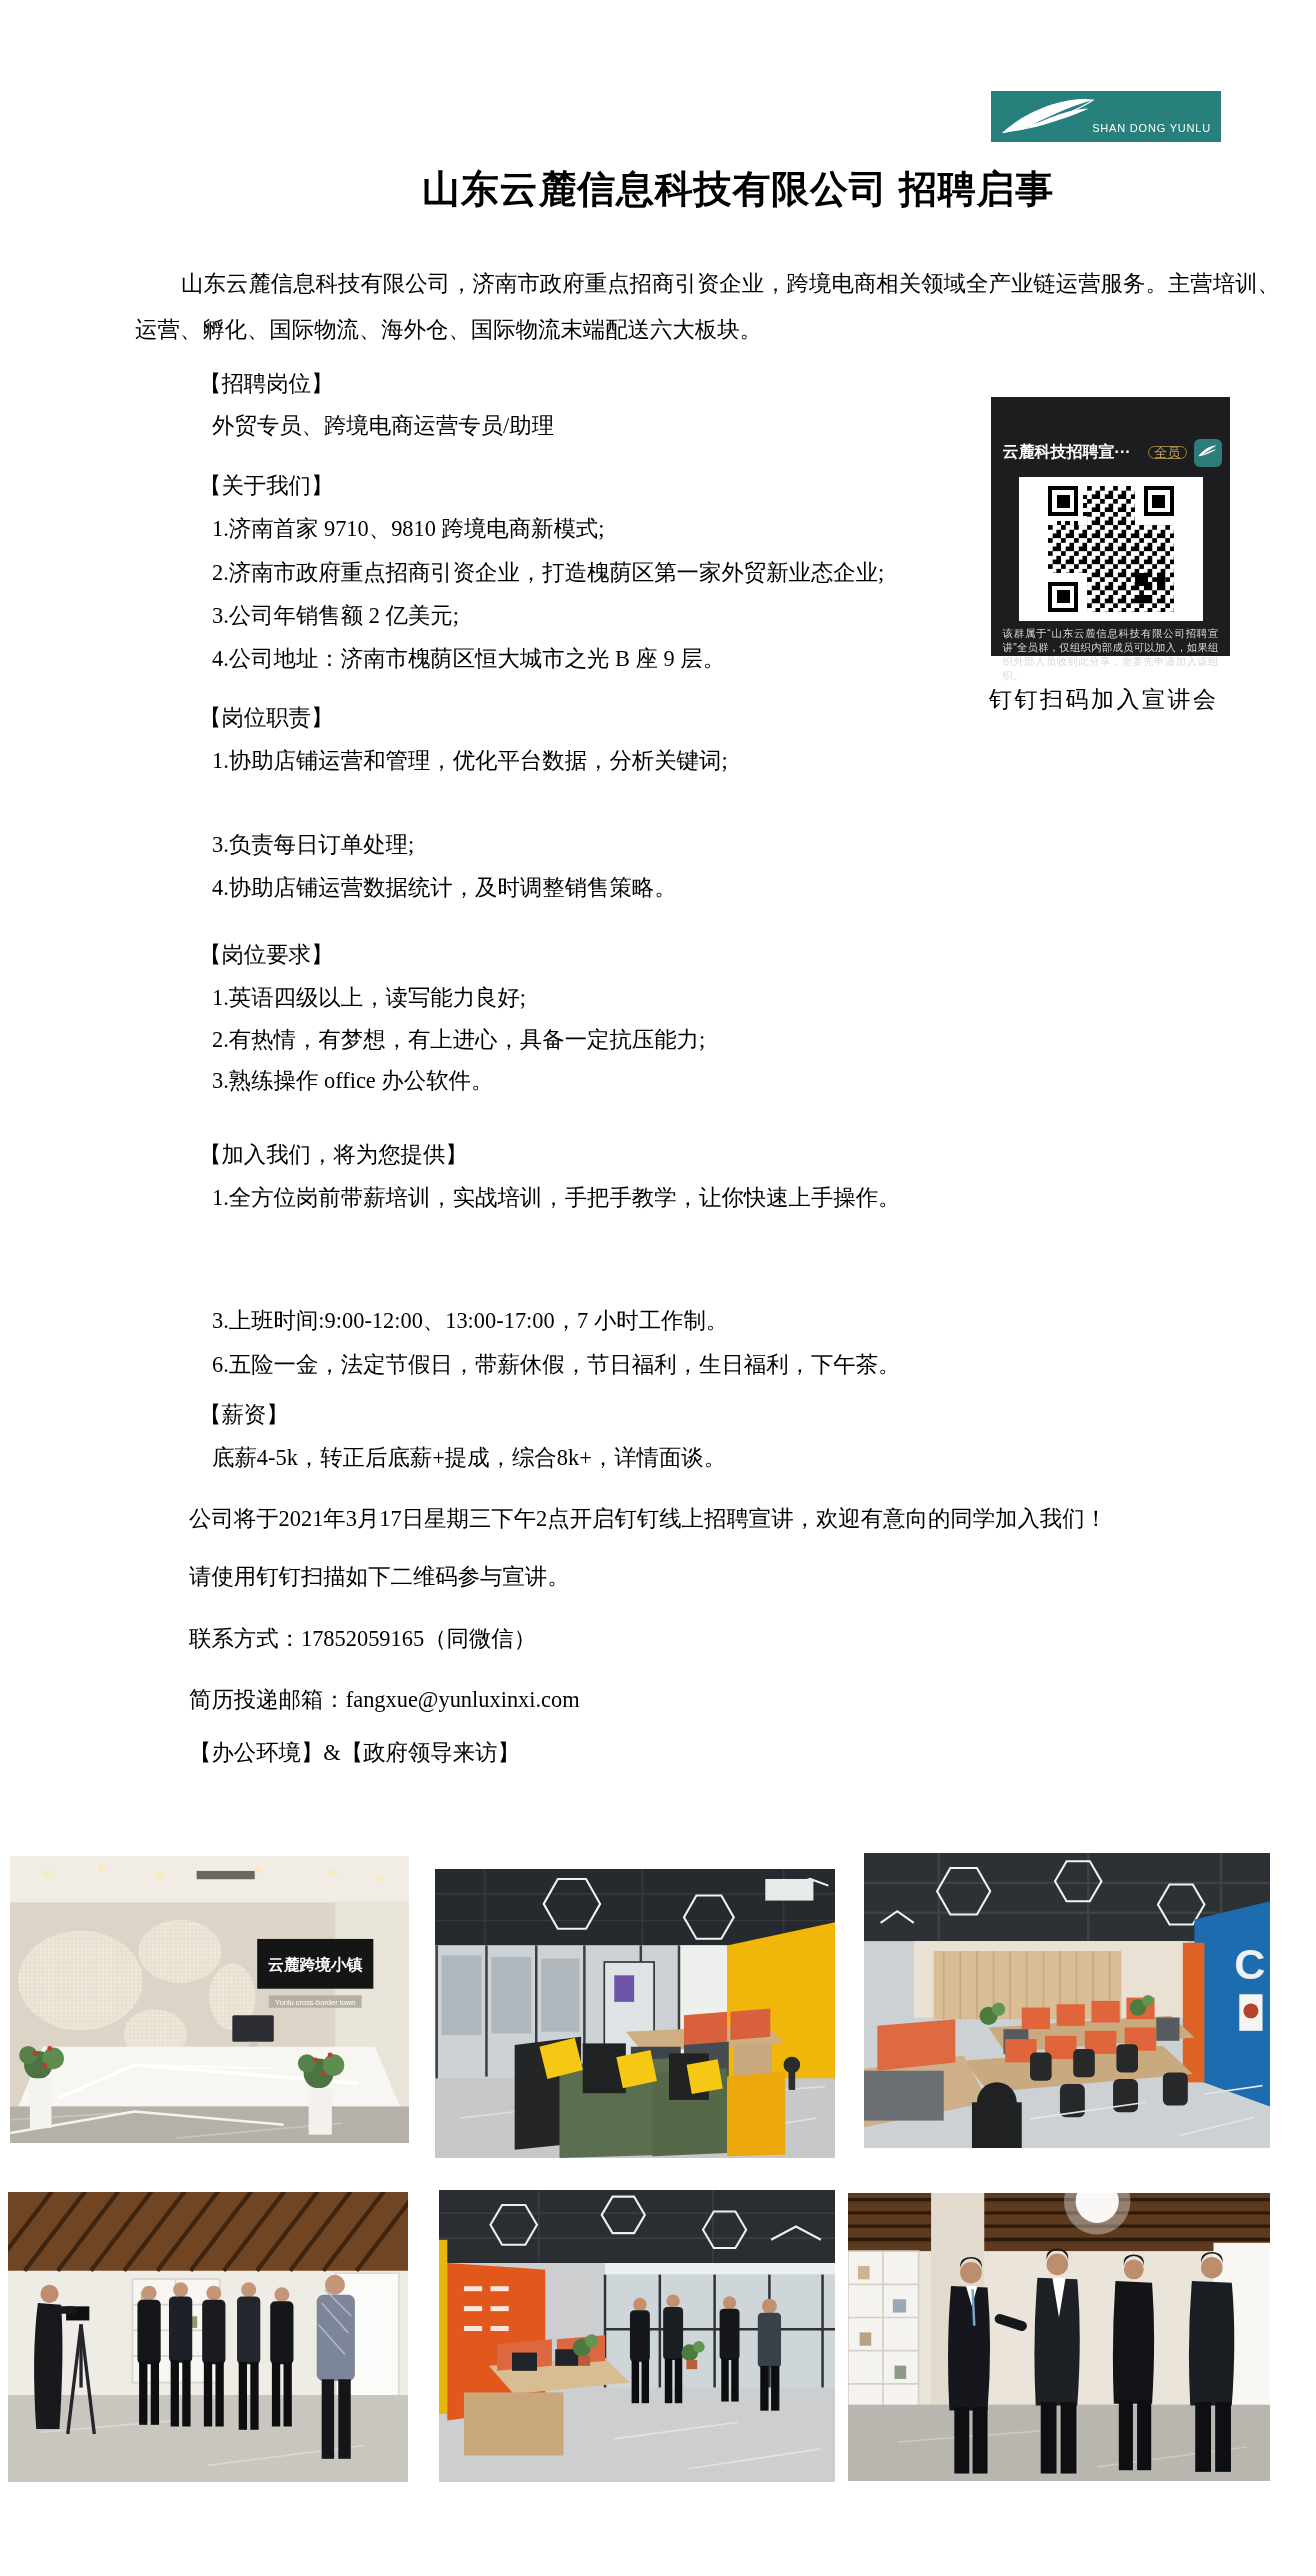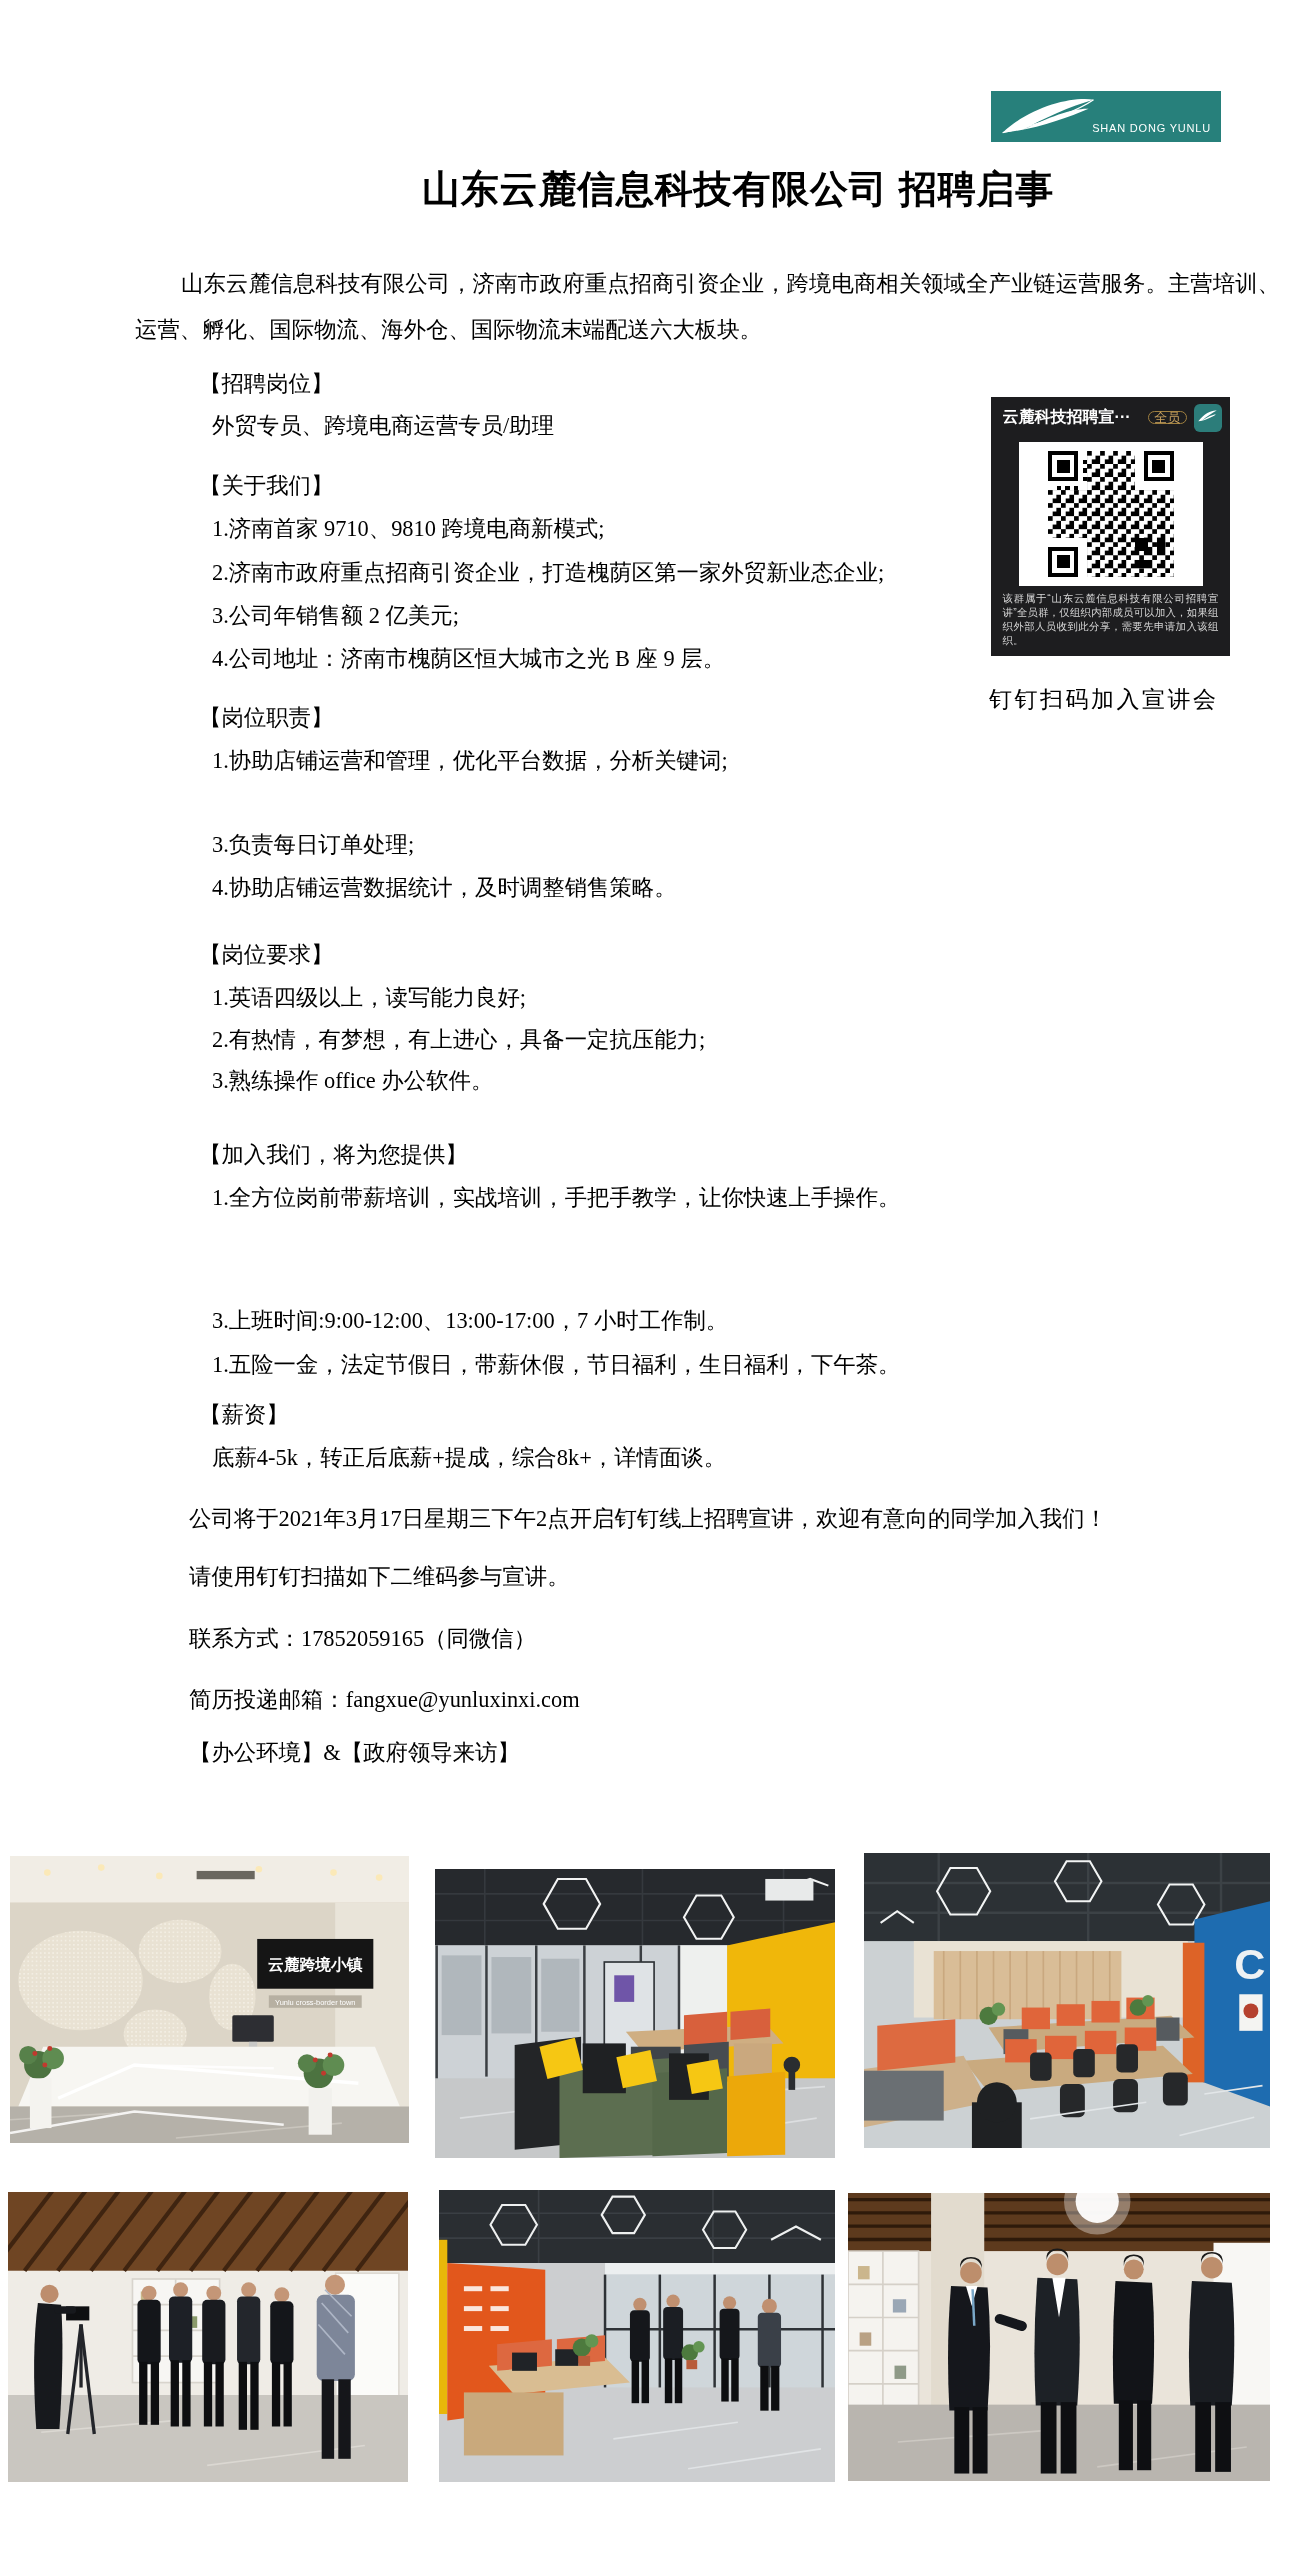--- a/index.html
+++ b/index.html
@@ -15,21 +15,21 @@
   .intro{position:absolute;left:135px;top:261px;width:1145px;font-size:22.4px;line-height:46px;
          text-indent:46px;text-align:justify;}
   
   .logo{position:absolute;left:991px;top:91px;width:230px;height:51px;background:#27807b;}
   .logo svg{position:absolute;left:5px;top:1.7px;}
   .logo .logo-text{position:absolute;right:10px;bottom:8.3px;color:#ffffff;
       font-family:"Liberation Sans","DejaVu Sans",sans-serif;font-size:11px;letter-spacing:0.8px;}
   
   .qr-card{position:absolute;left:991px;top:397px;width:239px;height:259px;background:#1d1d1f;
            font-family:"Liberation Sans","DejaVu Sans",sans-serif;}
-  .qr-head{display:flex;align-items:center;gap:6.6px;padding:6.6px 8.3px 5px 11.6px;}
+  .qr-head{display:flex;align-items:center;gap:6.6px;padding:6.6px 8.3px 5px 11.6px;margin-top:35px;}
   .qr-title{flex:1;color:#ffffff;font-size:16px;font-weight:bold;white-space:nowrap;overflow:hidden;}
   .qr-badge{border:0.8px solid #a08040;color:#c9a25e;font-size:13px;line-height:11.6px;
             padding:0 5.8px;border-radius:7.5px;white-space:nowrap;}
   .qr-applogo{width:28px;height:28px;border-radius:5.8px;background:#2c7d7a;display:flex;
               align-items:center;justify-content:center;flex:none;}
   .qr-panel{width:184px;height:144px;background:#ffffff;margin:5px auto 6.6px auto;
             display:flex;align-items:center;justify-content:center;}
   .qr-disclaimer{color:#d8d8d8;font-size:10.4px;line-height:14px;padding:0 11.6px;text-align:justify;}
   .qr-caption{position:absolute;left:989px;top:681px;font-size:23px;letter-spacing:2.5px;
               line-height:38px;white-space:nowrap;}
@@ -69,21 +69,21 @@
   <div class="line item" style="top:867px">4.协助店铺运营数据统计，及时调整销售策略。</div>
 
   <div class="line heading" style="top:934px">【岗位要求】</div>
   <div class="line item" style="top:977px">1.英语四级以上，读写能力良好;</div>
   <div class="line item" style="top:1019px">2.有热情，有梦想，有上进心，具备一定抗压能力;</div>
   <div class="line item" style="top:1060px">3.熟练操作 office 办公软件。</div>
 
   <div class="line heading" style="top:1134px">【加入我们，将为您提供】</div>
   <div class="line item" style="top:1177px">1.全方位岗前带薪培训，实战培训，手把手教学，让你快速上手操作。</div>
   <div class="line item" style="top:1300px">3.上班时间:9:00-12:00、13:00-17:00，7 小时工作制。</div>
-  <div class="line item" style="top:1344px">1.五险一金，法定节假日，带薪休假，节日福利，生日福利，下午茶。</div>
+  <div class="line item" style="top:1344px">6.五险一金，法定节假日，带薪休假，节日福利，生日福利，下午茶。</div>
 
   <div class="line heading" style="top:1394px">【薪资】</div>
   <div class="line item" style="top:1437px">底薪4-5k，转正后底薪+提成，综合8k+，详情面谈。</div>
 
   <div class="line para" style="top:1498px">公司将于2021年3月17日星期三下午2点开启钉钉线上招聘宣讲，欢迎有意向的同学加入我们！</div>
   <div class="line para" style="top:1556px">请使用钉钉扫描如下二维码参与宣讲。</div>
   <div class="line para" style="top:1618px">联系方式：17852059165（同微信）</div>
   <div class="line para" style="top:1679px">简历投递邮箱：fangxue@yunluxinxi.com</div>
   <div class="line para" style="top:1732px">【办公环境】&amp;【政府领导来访】</div>
 

